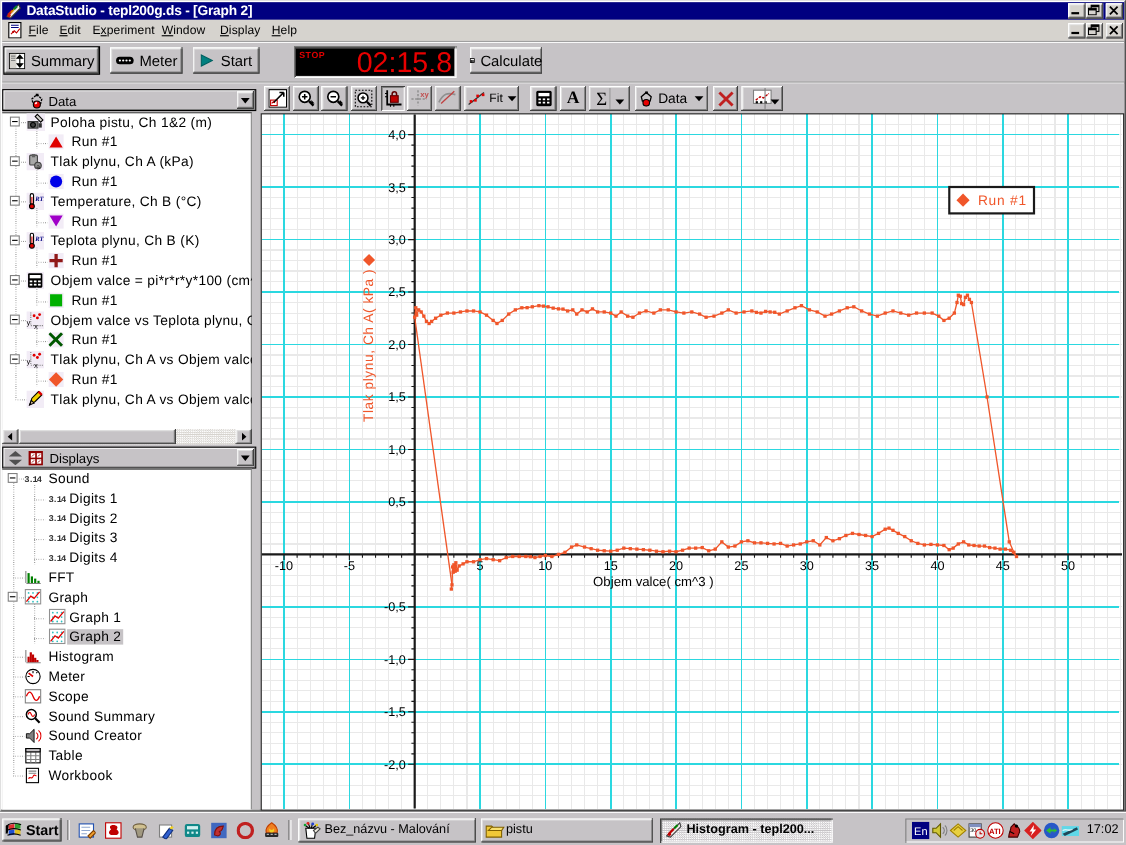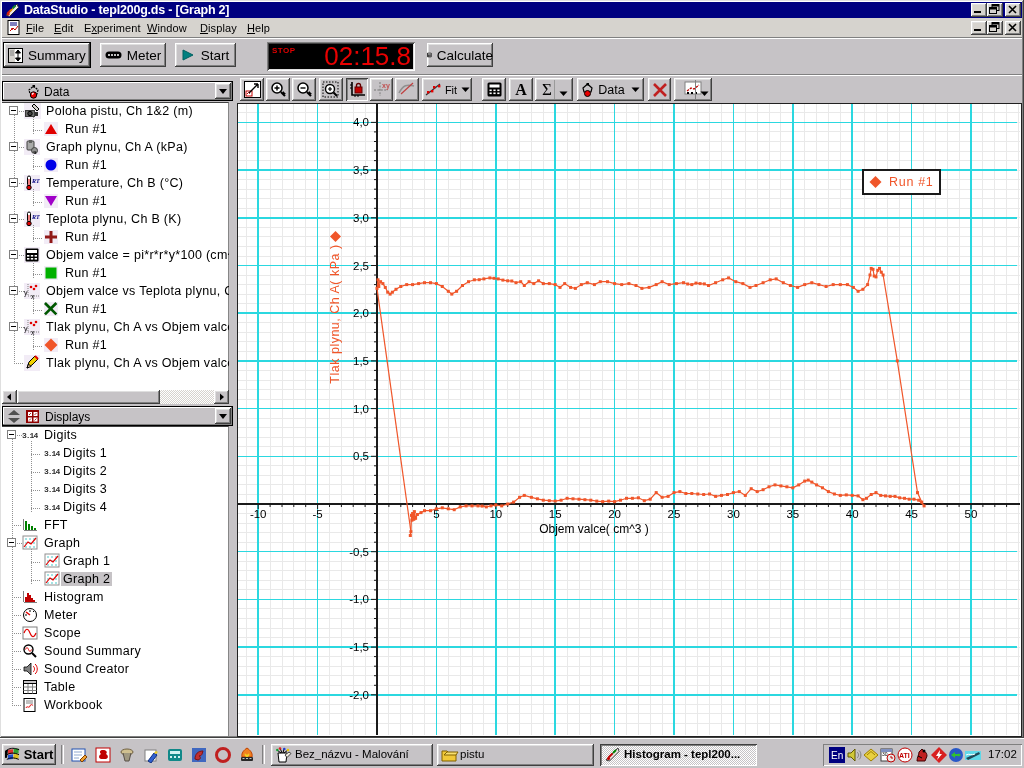--- a/index.html
+++ b/index.html
@@ -163,21 +163,21 @@
     <div class="treetxt" style="left:63px;top:20.3px">Run #1</div>
     <div class="exp" style="left:7px;top:40.3px"></div>
     <div class="dot-h" style="left:17px;top:45.3px;width:6px"></div>
     <div class="abs" style="left:22px;top:37.3px;width:17px;height:16px"><svg width="16" height="16" viewBox="0 0 16 16">
         <rect width="16" height="16" fill="#f2ecf6"></rect>
 <rect x="3" y="2" width="7" height="9" rx="1" fill="#a8a8a8" stroke="#404040"></rect>
 <rect x="5" y="1" width="3" height="3" fill="#606060"></rect>
         <circle cx="10.5" cy="11.5" r="3" fill="#909090" stroke="#404040"></circle>
 <text x="9" y="15" font-size="6" fill="#000" font-family="'Liberation Sans'">a</text>
       </svg></div>
-    <div class="treetxt" style="left:44px;top:38.3px">Graph plynu, Ch A (kPa)</div>
+    <div class="treetxt" style="left:44px;top:38.3px">Tlak plynu, Ch A (kPa)</div>
     <div class="dot-v" style="left:31px;top:51.3px;height:18px"></div>
     <div class="dot-h" style="left:31px;top:64.3px;width:10px"></div>
     <div class="abs" style="left:42px;top:56.3px;width:14px;height:14px">
       <svg width="14" height="14" viewBox="0 0 14 14" style="position:absolute;left:0;top:0">
         <rect width="14" height="14" fill="#f2ecf6"></rect>
         <circle cx="7" cy="7" r="5.5" fill="#0000e8"></circle>
       </svg>
     </div>
     <div class="treetxt" style="left:63px;top:56.3px">Run #1</div>
     <div class="exp" style="left:7px;top:76.3px"></div>
@@ -325,21 +325,21 @@
   </div>
 <div class="abs" style="left:2px;top:426px;width:227px;height:310px;background:#fff;border-top:1px solid #404040;border-right:1px solid #868686"></div>
 <div class="abs" style="left:0;top:426px;width:227px;height:393px;overflow:hidden">
     <div class="dot-v" style="left:12px;top:9px;height:270px"></div>
     <div class="exp" style="left:7px;top:4.0px"></div>
     <div class="dot-h" style="left:17px;top:9.0px;width:6px"></div>
     <div class="abs" style="left:22px;top:1.0px"><svg width="16" height="16" viewBox="0 0 16 16">
         <rect width="16" height="16" fill="none"></rect>
 <text x="0" y="11" font-size="8" font-weight="bold" fill="#303030" font-family="'Liberation Mono'" letter-spacing="-1">3.14</text>
       </svg></div>
-    <div class="treetxt" style="left:44px;top:2.0px">Digits</div>
+    <div class="treetxt" style="left:44px;top:2.0px">Sound</div>
     <div class="dot-v" style="left:31px;top:15.0px;height:18px"></div>
     <div class="dot-h" style="left:31px;top:28.0px;width:10px"></div>
     <div class="abs" style="left:44px;top:19.0px"><svg width="16" height="16" viewBox="0 0 16 16">
         <rect width="16" height="16" fill="none"></rect>
 <text x="0" y="11" font-size="8" font-weight="bold" fill="#303030" font-family="'Liberation Mono'" letter-spacing="-1">3.14</text>
       </svg></div>
     <div class="treetxt" style="left:63px;top:20.0px;padding:0 2px;margin-left:-2px">Digits 1</div>
     <div class="dot-v" style="left:31px;top:33.0px;height:18px"></div>
     <div class="dot-h" style="left:31px;top:46.0px;width:10px"></div>
     <div class="abs" style="left:44px;top:37.0px"><svg width="16" height="16" viewBox="0 0 16 16">

